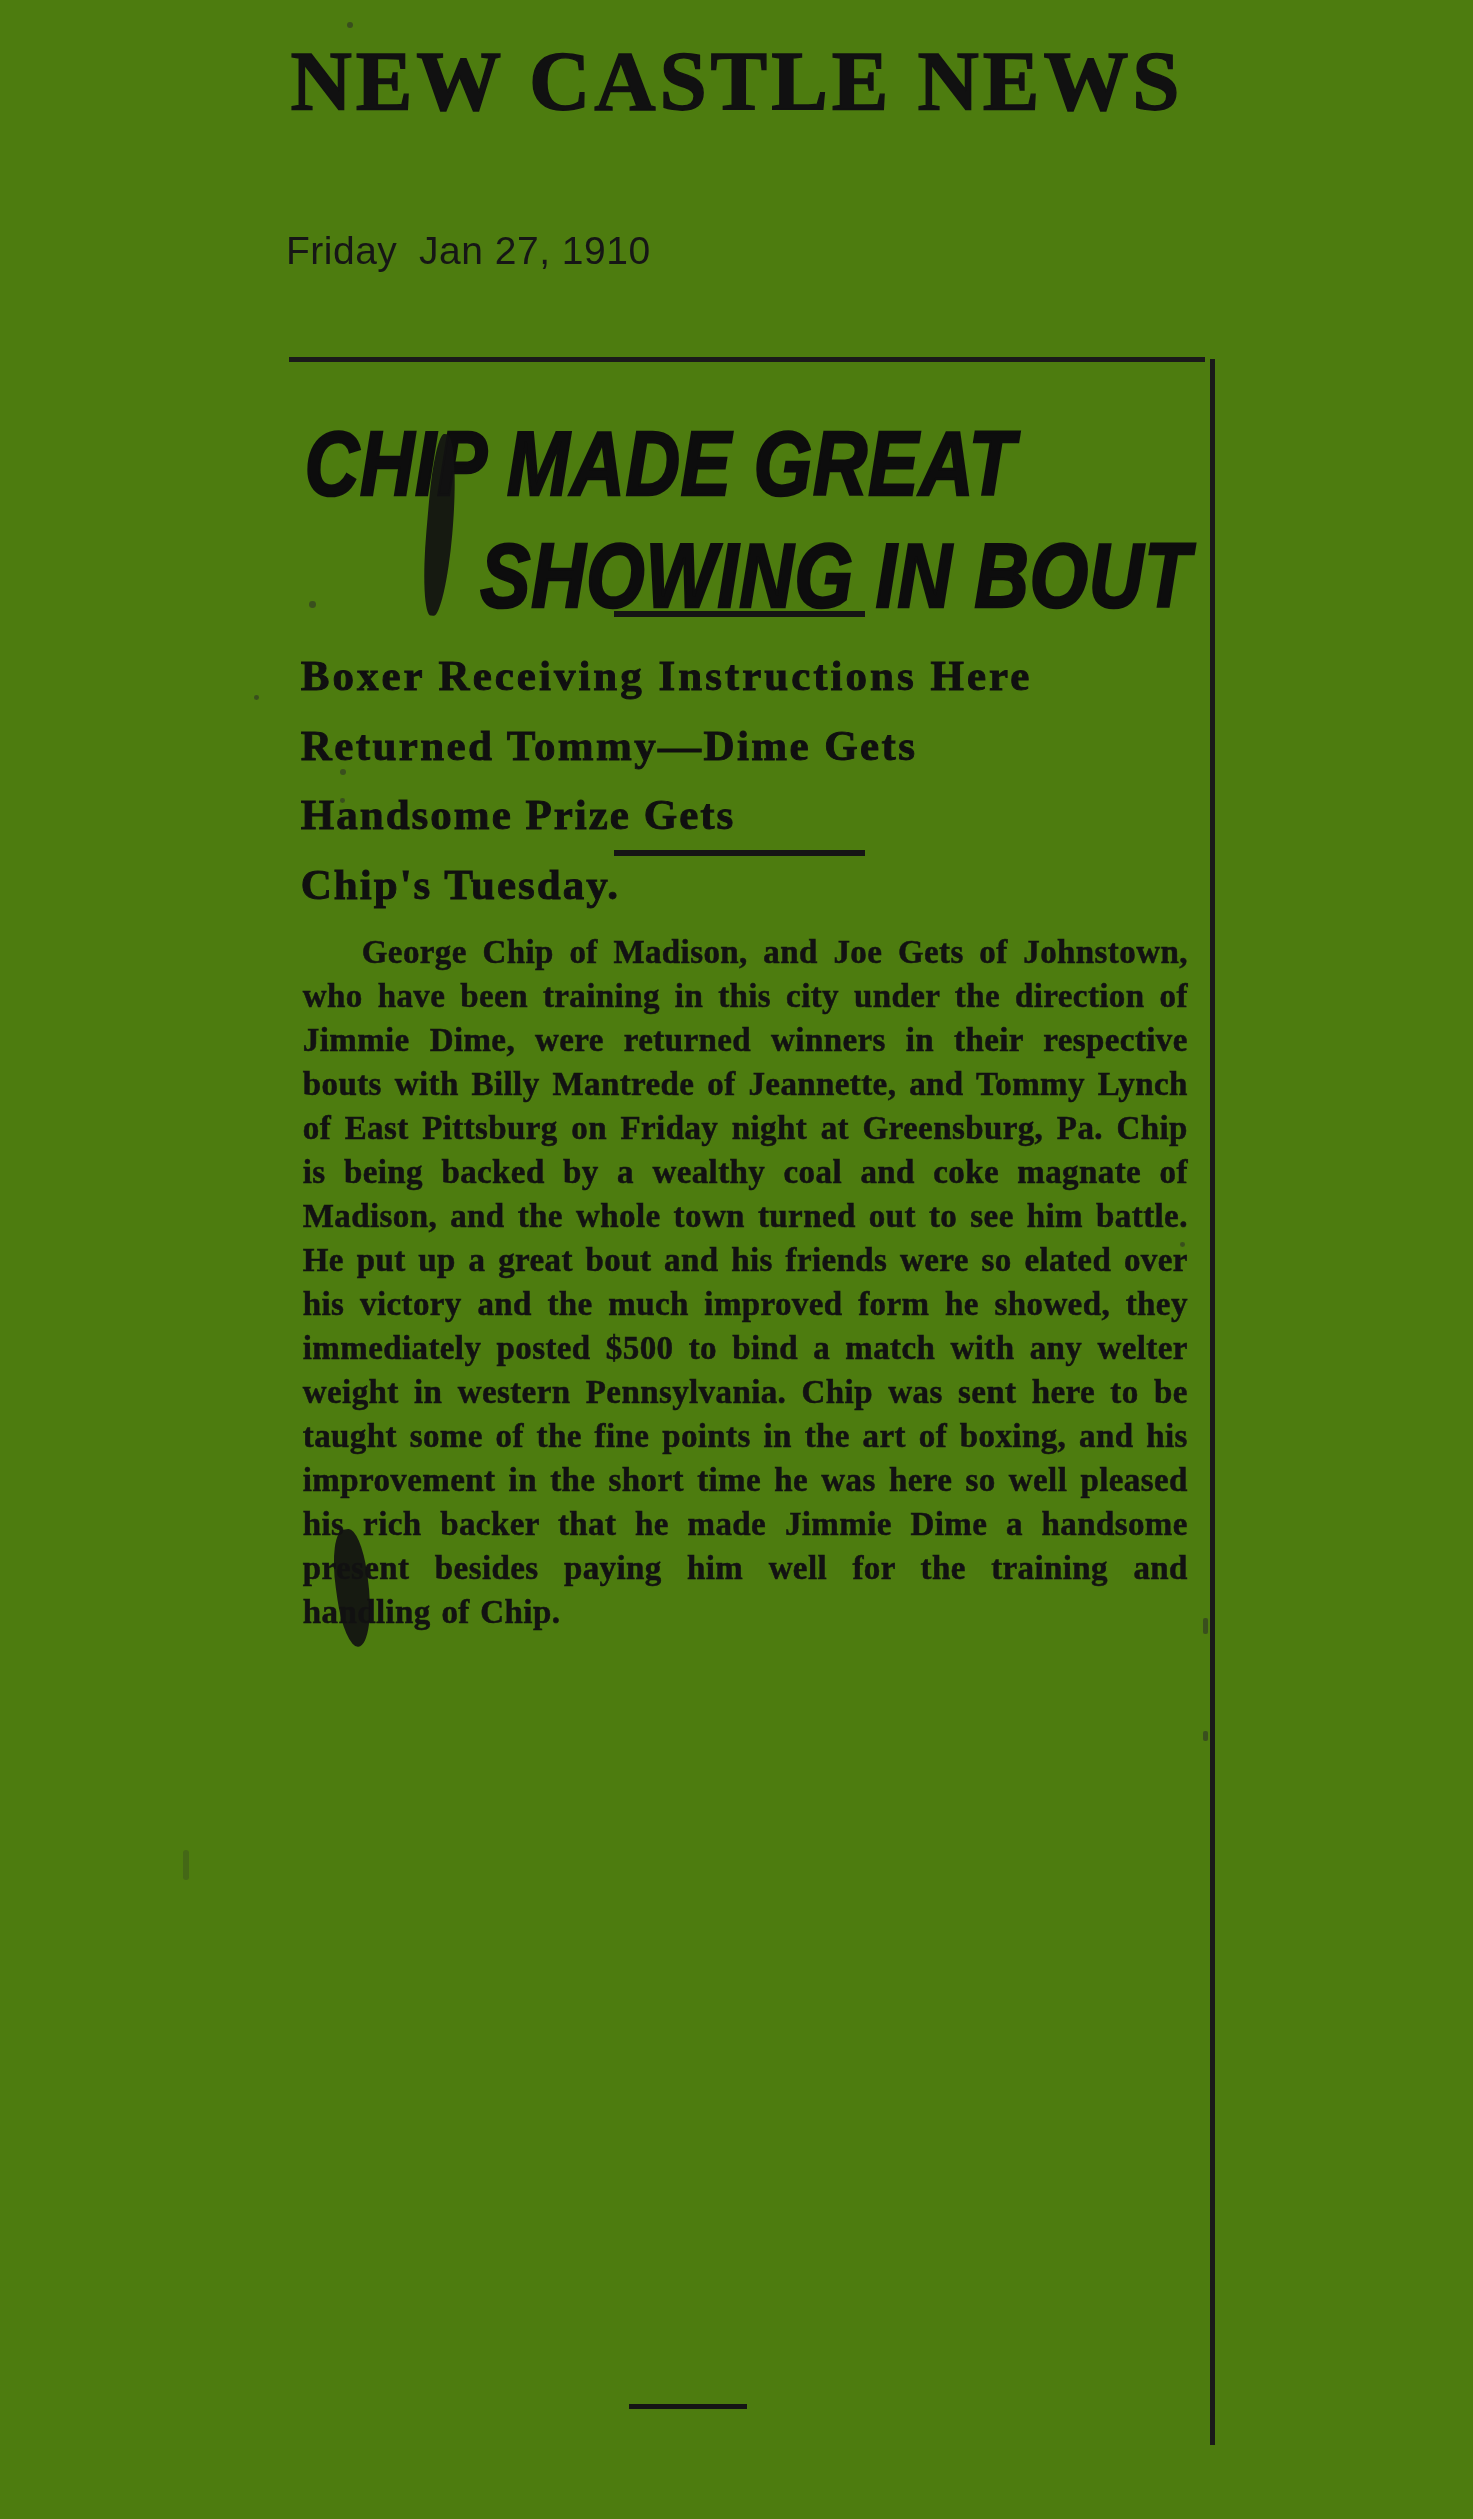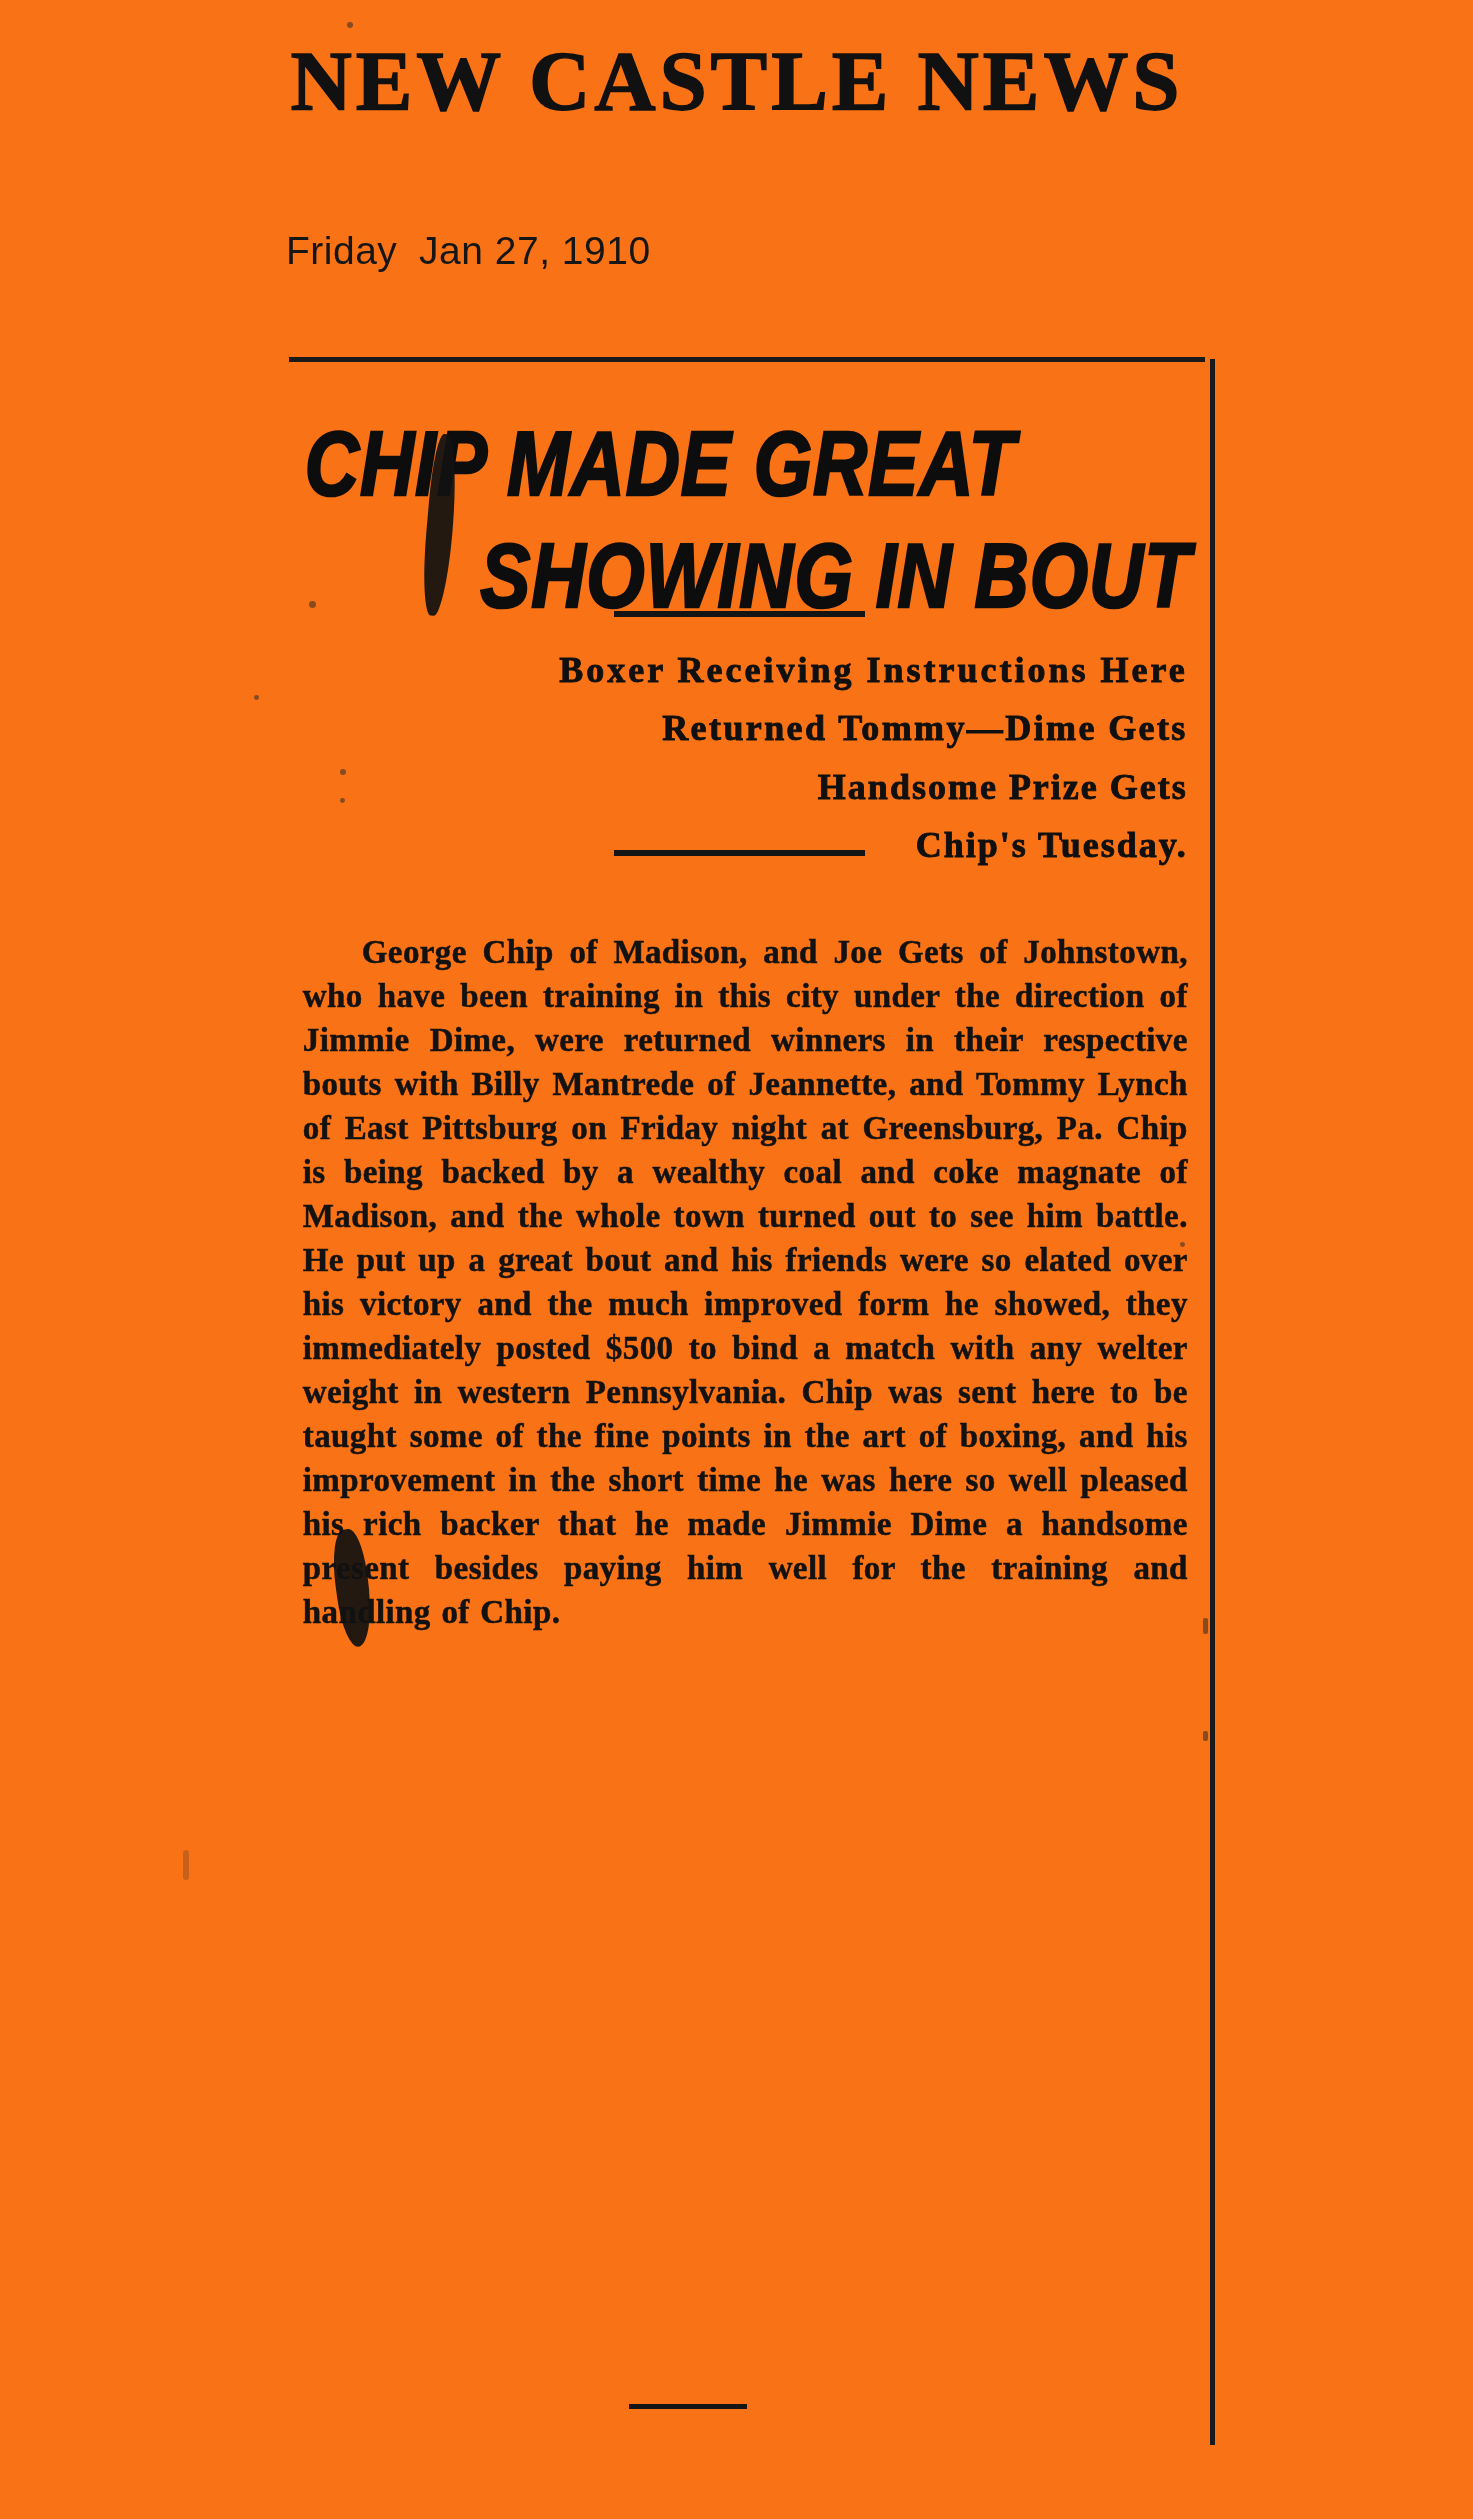--- a/index.html
+++ b/index.html
@@ -11,21 +11,21 @@
     width: 1474px;
     height: 2520px;
     font-family: "Liberation Serif", serif;
     position: relative;
     overflow: hidden;
   }
 
   .page {
     position: absolute;
     inset: 0;
-    background: #f97316;
+    background: #4d7c0f;
   }
 
   
   .masthead {
     position: absolute;
     top: 37px;
     left: 0;
     width: 100%;
     text-align: center;
   }
@@ -103,24 +103,24 @@
   .rule-1 { top: 254px; left: 325px; width: 251px; }
   .rule-2 { top: 493px; left: 325px; width: 251px; }
   .rule-3 { top: 2047px; left: 340px; width: 118px; height: 4.9px; }
 
   
   .subhead {
     position: absolute;
     top: 284px;
     left: 11.8px;
     width: 887px;
-    text-align: right;
-    font-family: "Liberation Serif", serif;
-    font-weight: 700;
-    font-size: 36px;
+    text-align: left;
+    font-family: "Liberation Serif", serif;
+    font-weight: 700;
+    font-size: 43px;
     line-height: 1.62;
     color: #101010;
     letter-spacing: 1.6px;
     -webkit-text-stroke: 0.9px #101010;
   }
   .subhead span { display: block; }
   .subhead .sl1 { letter-spacing: 3px; }
   .subhead .sl2 { letter-spacing: 2.4px; }
   .subhead .sl3 { letter-spacing: 2px; }
   .subhead .sl4 { letter-spacing: 2px; }

